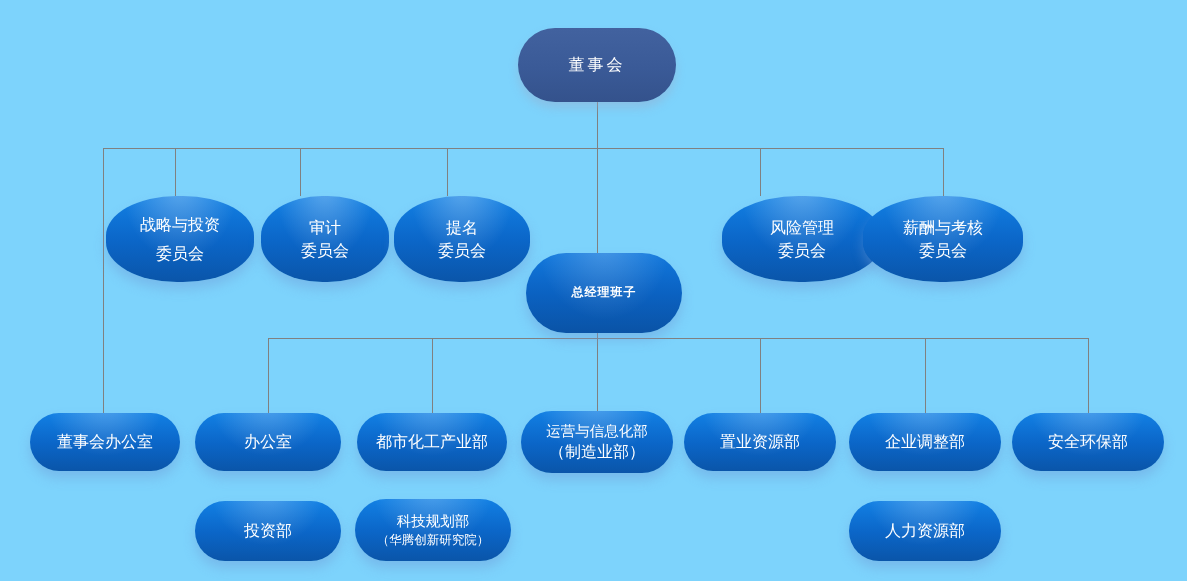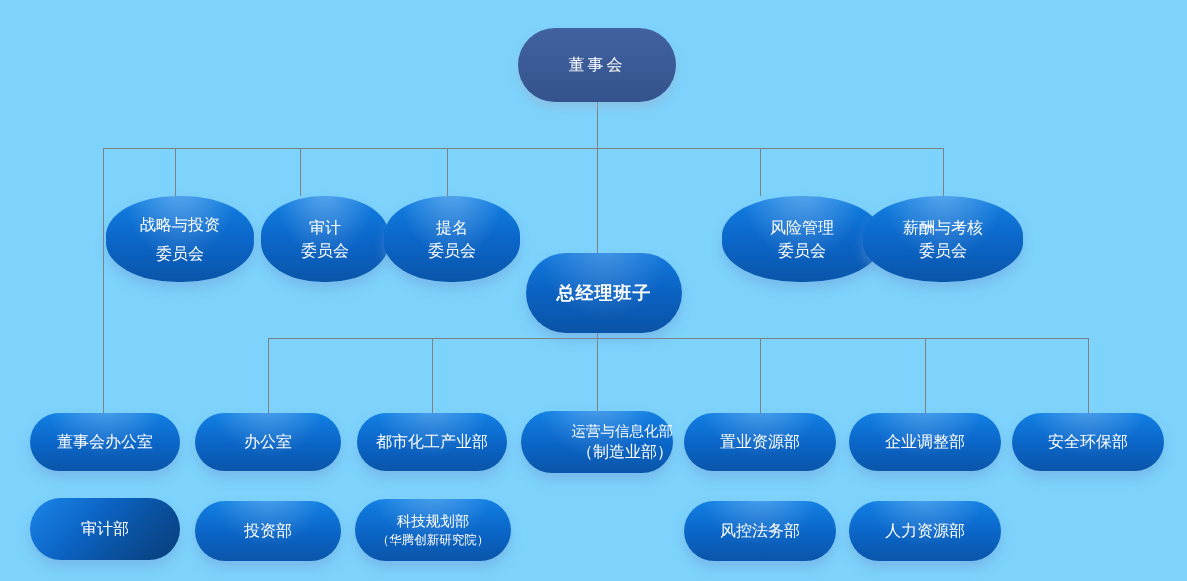--- a/index.html
+++ b/index.html
@@ -45,21 +45,21 @@
     background:
       radial-gradient(ellipse at 50% -15%, rgba(255,255,255,0.25), rgba(255,255,255,0) 55%),
       linear-gradient(180deg,#1280e4 0%,#0b66c8 52%,#0a55a9 100%);
   }
   
   .gm{
     border-radius:40px;
     background:
       radial-gradient(ellipse at 50% -10%, rgba(255,255,255,0.22), rgba(255,255,255,0) 60%),
       linear-gradient(180deg,#1178dd 0%,#0b62c2 50%,#0a53a6 100%);
-    font-weight:bold;font-size:18px;letter-spacing:1px;
+    font-weight:bold;font-size:12px;letter-spacing:1px;
   }
   
   .pill-dark{
     border-radius:999px;
     background:linear-gradient(135deg,#1b86e9 0%,#0c64c4 40%,#0a4d97 72%,#083e7b 100%);
   }
 </style>
 </head>
 <body>
 
@@ -86,21 +86,21 @@
   </div>
 
   <div class="node egg" style="left:106px;top:196px;width:148px;height:86px;gap:6px;">
     <span class="l1">战略与投资</span>
     <span class="l2">委员会</span>
   </div>
   <div class="node egg" style="left:261px;top:196px;width:128px;height:86px;">
     <span class="l1">审计</span>
     <span class="l2">委员会</span>
   </div>
-  <div class="node egg" style="left:384px;top:196px;width:136px;height:86px;">
+  <div class="node egg" style="left:394px;top:196px;width:136px;height:86px;">
     <span class="l1">提名</span>
     <span class="l2">委员会</span>
   </div>
   <div class="node egg" style="left:722px;top:196px;width:160px;height:86px;">
     <span class="l1">风险管理</span>
     <span class="l2">委员会</span>
   </div>
   <div class="node egg" style="left:863px;top:196px;width:160px;height:86px;">
     <span class="l1">薪酬与考核</span>
     <span class="l2">委员会</span>
@@ -112,44 +112,38 @@
 
   <div class="node pill" style="left:30px;top:413px;width:150px;height:58px;">
     <span class="l1">董事会办公室</span>
   </div>
   <div class="node pill" style="left:195px;top:413px;width:146px;height:58px;">
     <span class="l1">办公室</span>
   </div>
   <div class="node pill" style="left:357px;top:413px;width:150px;height:58px;">
     <span class="l1">都市化工产业部</span>
   </div>
-  <div class="node pill" style="left:521px;top:411px;width:152px;height:62px;line-height:1.25;align-items:flex-end;">
+  <div class="node pill" style="left:521px;top:411px;width:152px;height:62px;line-height:1.25;">
     <span class="l1" style="font-size:14.5px;">运营与信息化部</span>
     <span class="sub" style="font-size:16px;">（制造业部）</span>
   </div>
   <div class="node pill" style="left:684px;top:413px;width:152px;height:58px;">
     <span class="l1">置业资源部</span>
   </div>
   <div class="node pill" style="left:849px;top:413px;width:152px;height:58px;">
     <span class="l1">企业调整部</span>
   </div>
   <div class="node pill" style="left:1012px;top:413px;width:152px;height:58px;">
     <span class="l1">安全环保部</span>
   </div>
 
-  <div class="node pill-dark" style="left:30px;top:498px;width:150px;height:62px;">
-    <span class="l1">审计部</span>
-  </div>
   <div class="node pill" style="left:195px;top:501px;width:146px;height:60px;">
     <span class="l1">投资部</span>
   </div>
   <div class="node pill" style="left:355px;top:499px;width:156px;height:62px;line-height:1.3;">
     <span class="l1" style="font-size:14.5px;">科技规划部</span>
     <span class="sub">（华腾创新研究院）</span>
-  </div>
-  <div class="node pill" style="left:684px;top:501px;width:152px;height:60px;">
-    <span class="l1">风控法务部</span>
   </div>
   <div class="node pill" style="left:849px;top:501px;width:152px;height:60px;">
     <span class="l1">人力资源部</span>
   </div>
 
 </div>
 
 </body></html>

